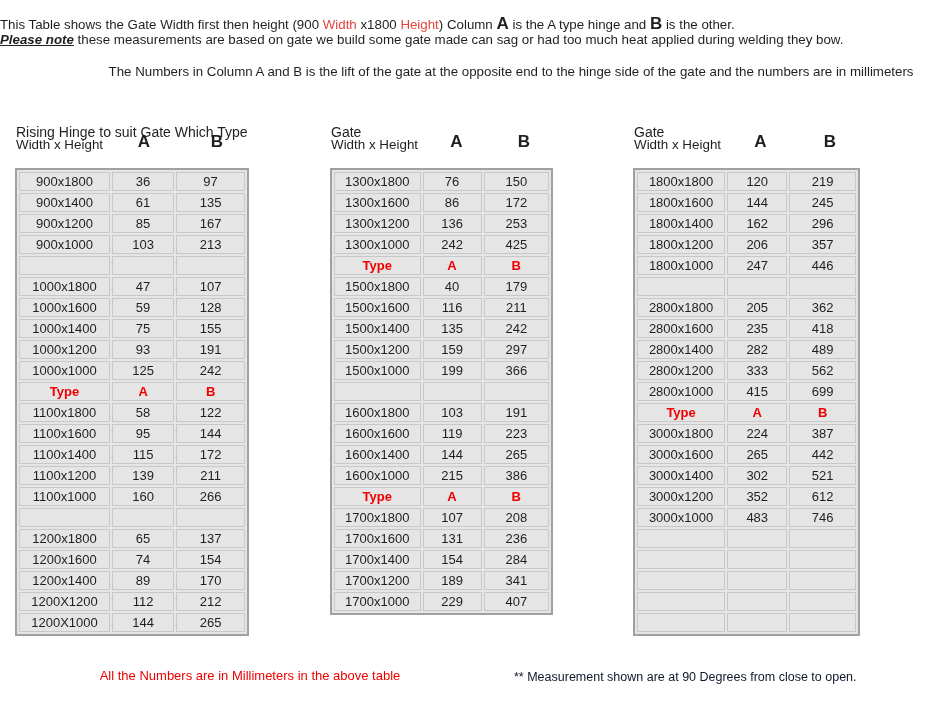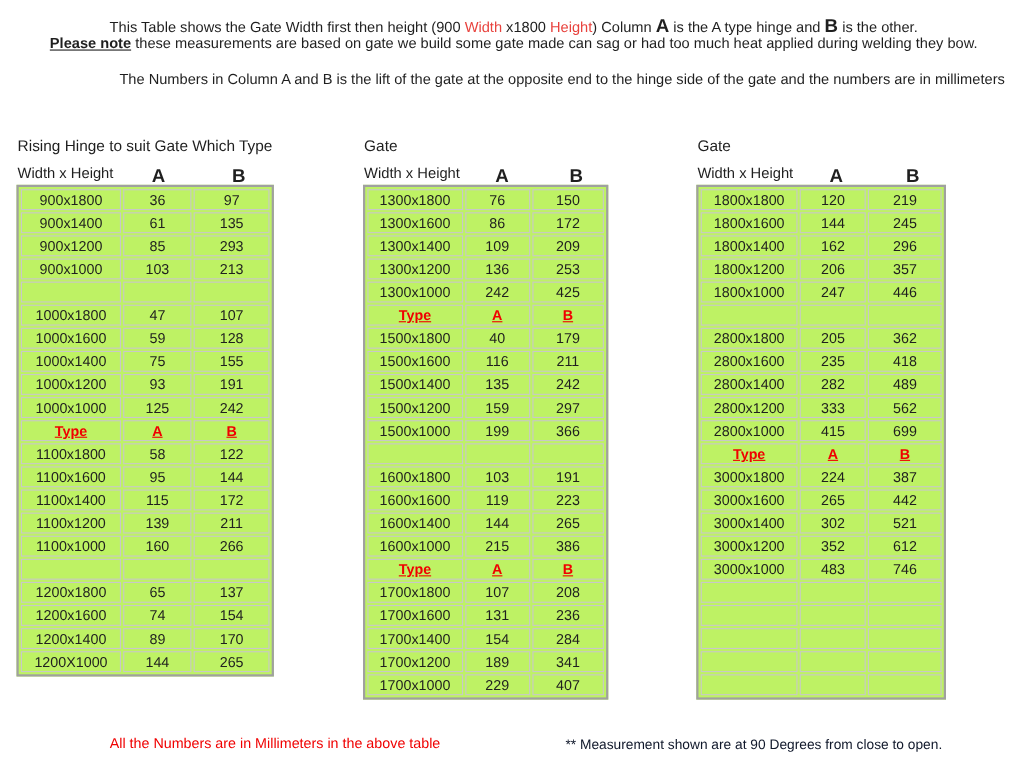--- a/index.html
+++ b/index.html
@@ -8,53 +8,53 @@
     --border-outer:#a0a0a0;
     --border-cell:#c8c8c8;
   }
   html,body{margin:0;padding:0;}
   body{
     width:934px;height:711px;position:relative;background:#ffffff;
     font-family:"Liberation Sans", sans-serif;color:var(--text);
     overflow:hidden;
   }
   
-  .intro{position:absolute;top:17px;left:0;width:934px;text-align:center;
+  .intro{position:absolute;top:17px;left:0;width:934px;text-align:left;
     font-size:13.3px;line-height:15px;}
   .intro-line3{position:absolute;top:64px;left:0;width:934px;text-align:center;
     font-size:13.3px;margin-left:44px;}
   .rs-normal{color:var(--text);}
   .rs-red{color:#e8423d;}
   .rs-big{font-weight:bold;font-size:17px;line-height:13px;}
-  .rs-boldu{font-weight:bold;text-decoration:underline;}
+  .rs-boldu{font-weight:bold;text-decoration:underline;font-style:italic;}
   
   .block{position:absolute;top:124px;}
   .block-1{left:15px;width:234px;}
   .block-2{left:330px;width:223px;}
   .block-3{left:633px;width:227px;}
   .tbl-title{position:absolute;top:0;left:1px;font-size:14px;white-space:nowrap;}
-  .tbl-subhead{position:absolute;top:26px;left:1px;right:0;display:flex;align-items:flex-start;gap:12px;}
+  .tbl-subhead{position:absolute;top:8px;left:1px;right:0;display:flex;align-items:flex-end;gap:12px;}
   .sub-label{width:41%;font-size:13.4px;white-space:nowrap;}
   .sub-a{width:28%;text-align:center;font-weight:bold;font-size:17px;}
   .sub-b{width:31%;text-align:center;font-weight:bold;font-size:17px;}
   table.gate{
     position:absolute;top:44px;left:0;width:100%;
     border-collapse:separate;border-spacing:2px;
     border:2px solid var(--border-outer);
-    table-layout:fixed;background:#bef264;
+    table-layout:fixed;background:#e5e5e5;
   }
   table.gate td{
     border:1px solid var(--border-cell);
     height:17px;line-height:17px;padding:0;
     font-size:13px;text-align:center;overflow:hidden;white-space:nowrap;
   }
   table.gate col.c-size{width:41%;}
   table.gate col.c-a{width:28%;}
   table.gate col.c-b{width:31%;}
-  tr.type-row td{color:var(--red);font-weight:bold;text-decoration:underline;}
+  tr.type-row td{color:var(--red);font-weight:bold;}
   
   .note-red{position:absolute;left:28px;top:666px;width:444px;text-align:center;
     color:var(--red);}
   .note-red-bold{font-weight:bold;font-size:13.5px;line-height:15.5px;}
   .note-red-normal{font-size:13px;line-height:15px;margin-top:2px;}
   .note-black{position:absolute;left:514px;top:670px;font-size:12.5px;color:#0f172a;}
 </style>
 </head>
 <body>
 
@@ -84,21 +84,21 @@
           <td>97</td>
         </tr>
         <tr>
           <td>900x1400</td>
           <td>61</td>
           <td>135</td>
         </tr>
         <tr>
           <td>900x1200</td>
           <td>85</td>
-          <td>293</td>
+          <td>167</td>
         </tr>
         <tr>
           <td>900x1000</td>
           <td>103</td>
           <td>213</td>
         </tr>
         <tr>
           <td>&nbsp;</td>
           <td>&nbsp;</td>
           <td>&nbsp;</td>
@@ -170,20 +170,25 @@
         </tr>
         <tr>
           <td>1200x1600</td>
           <td>74</td>
           <td>154</td>
         </tr>
         <tr>
           <td>1200x1400</td>
           <td>89</td>
           <td>170</td>
+        </tr>
+        <tr>
+          <td>1200X1200</td>
+          <td>112</td>
+          <td>212</td>
         </tr>
         <tr>
           <td>1200X1000</td>
           <td>144</td>
           <td>265</td>
         </tr>
       </tbody>
   </table>
 </div>
 
@@ -205,25 +210,20 @@
           <td>1300x1800</td>
           <td>76</td>
           <td>150</td>
         </tr>
         <tr>
           <td>1300x1600</td>
           <td>86</td>
           <td>172</td>
         </tr>
         <tr>
-          <td>1300x1400</td>
-          <td>109</td>
-          <td>209</td>
-        </tr>
-        <tr>
           <td>1300x1200</td>
           <td>136</td>
           <td>253</td>
         </tr>
         <tr>
           <td>1300x1000</td>
           <td>242</td>
           <td>425</td>
         </tr>
         <tr class="type-row">

